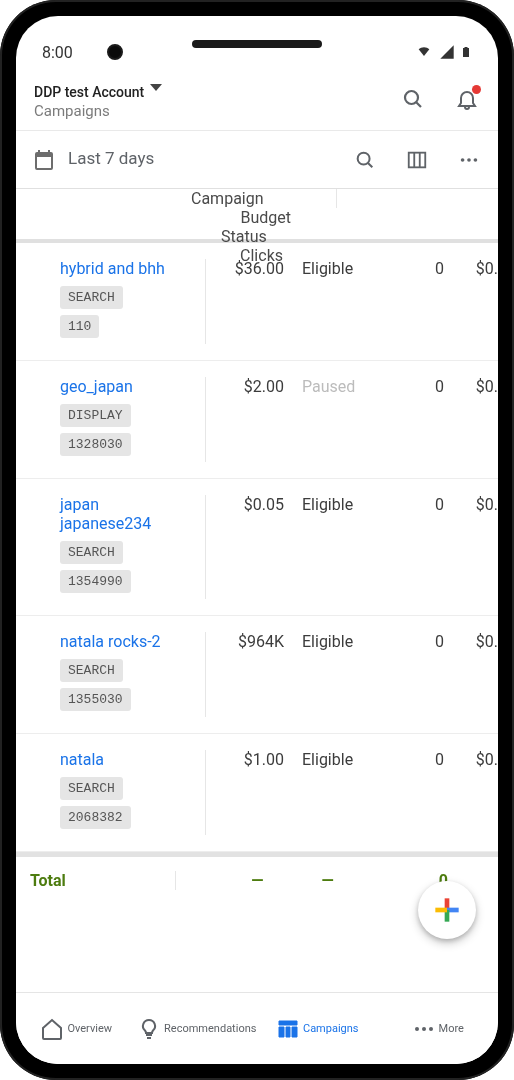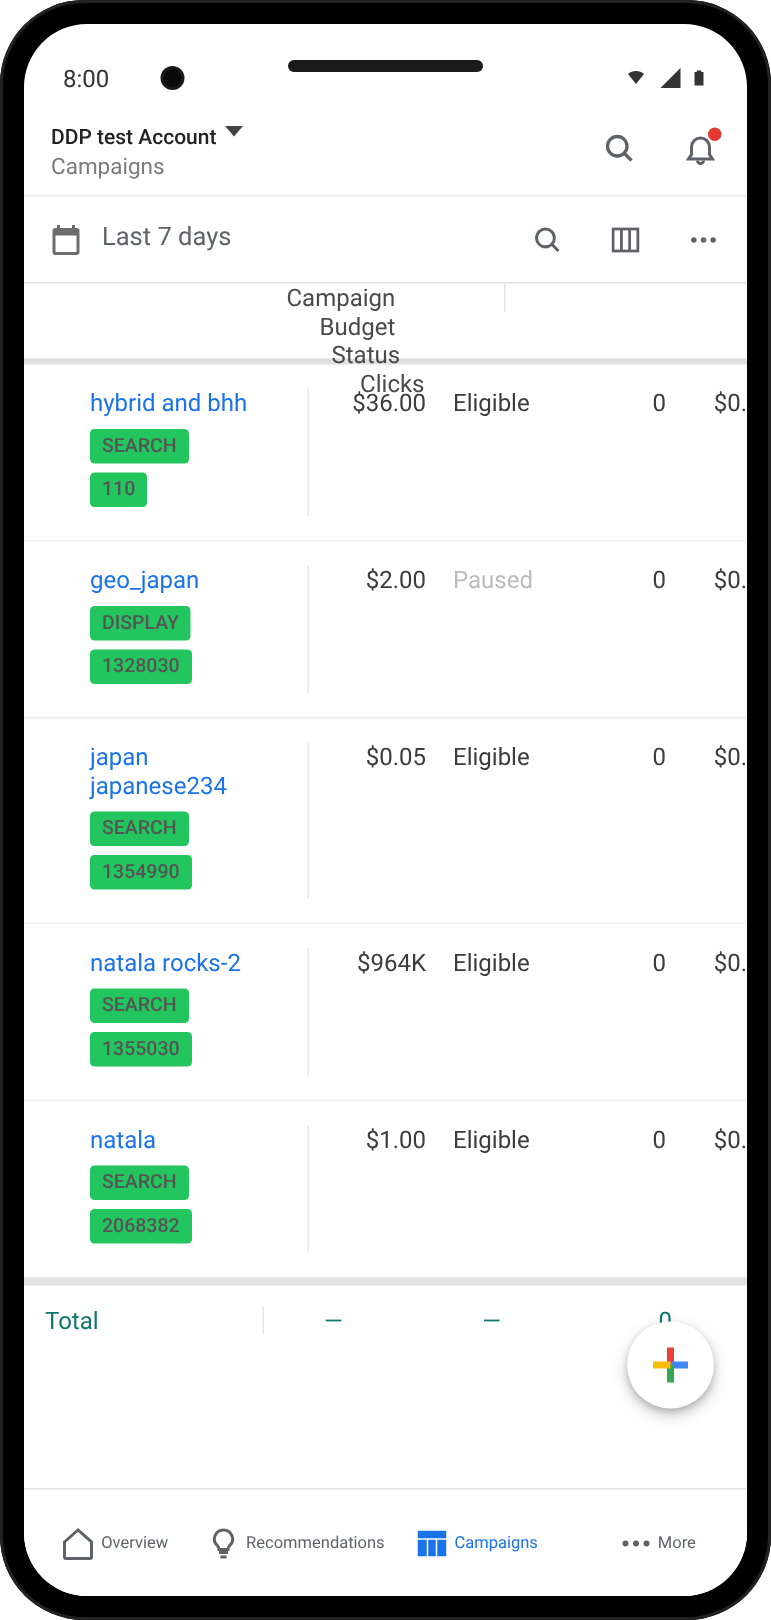--- a/index.html
+++ b/index.html
@@ -106,60 +106,61 @@
       display: flex;
       border-bottom: 4px solid #e0e0e0;
       height: 54px;
       align-items: center;
       font-size: 16px;
       color: #4a4a4a;
       font-weight: 400;
       flex-direction: column;
     }
     .col-campaign { width: 160px; padding-left: 14px; border-right: 1px solid #e6e6e6; flex-shrink: 0; }
-    .col-budget { width: 88px; text-align: left; padding-right: 10px; }
+    .col-budget { width: 88px; text-align: right; padding-right: 10px; }
     .col-status { width: 88px; padding-left: 8px; }
     .col-clicks { width: 72px; text-align: right; padding-right: 10px; }
     .col-cost { flex: 1; text-align: right; padding-right: 0; overflow: hidden; white-space: nowrap; }
     .table-body { }
     .row {
       display: flex;
       border-bottom: 1px solid #ededed;
       padding: 16px 0;
       font-size: 16px;
       align-items: flex-start;
     }
     .row .col-campaign { border-right: 1px solid #e6e6e6; padding-right: 20px; align-self: stretch; margin-left: 30px; }
     .camp-name {
       color: #1A73E8;
       font-size: 16px;
       margin-bottom: 8px;
       word-wrap: break-word;
     }
     .tag {
       display: inline-block;
-      background: #22c55e;
+      background: #e5e5e5;
       color: #555;
       font-size: 13px;
       font-weight: 500;
       padding: 4px 8px;
       border-radius: 3px;
       margin-bottom: 6px;
+      font-family: Liberation Mono, monospace;
     }
     .row-val { color: #3c3c3c; }
     .row-val.paused { color: #bcbcbc; }
     .row-val.right { text-align: right; }
     .total-row {
       display: flex;
       height: 52px;
       align-items: center;
       border-top: 5px solid #e2e2e2;
       font-size: 16px;
-      font-weight: 400;
-      color: #0f766e;
+      font-weight: 700;
+      color: #4d7c0f;
       gap: 40px;
     }
     .fab {
       position: absolute;
       bottom: 125px;
       right: 22px;
       width: 58px; height: 58px;
       background: #fff;
       border-radius: 50%;
       box-shadow: 0 4px 10px rgba(0,0,0,0.22), 0 2px 4px rgba(0,0,0,0.16);

